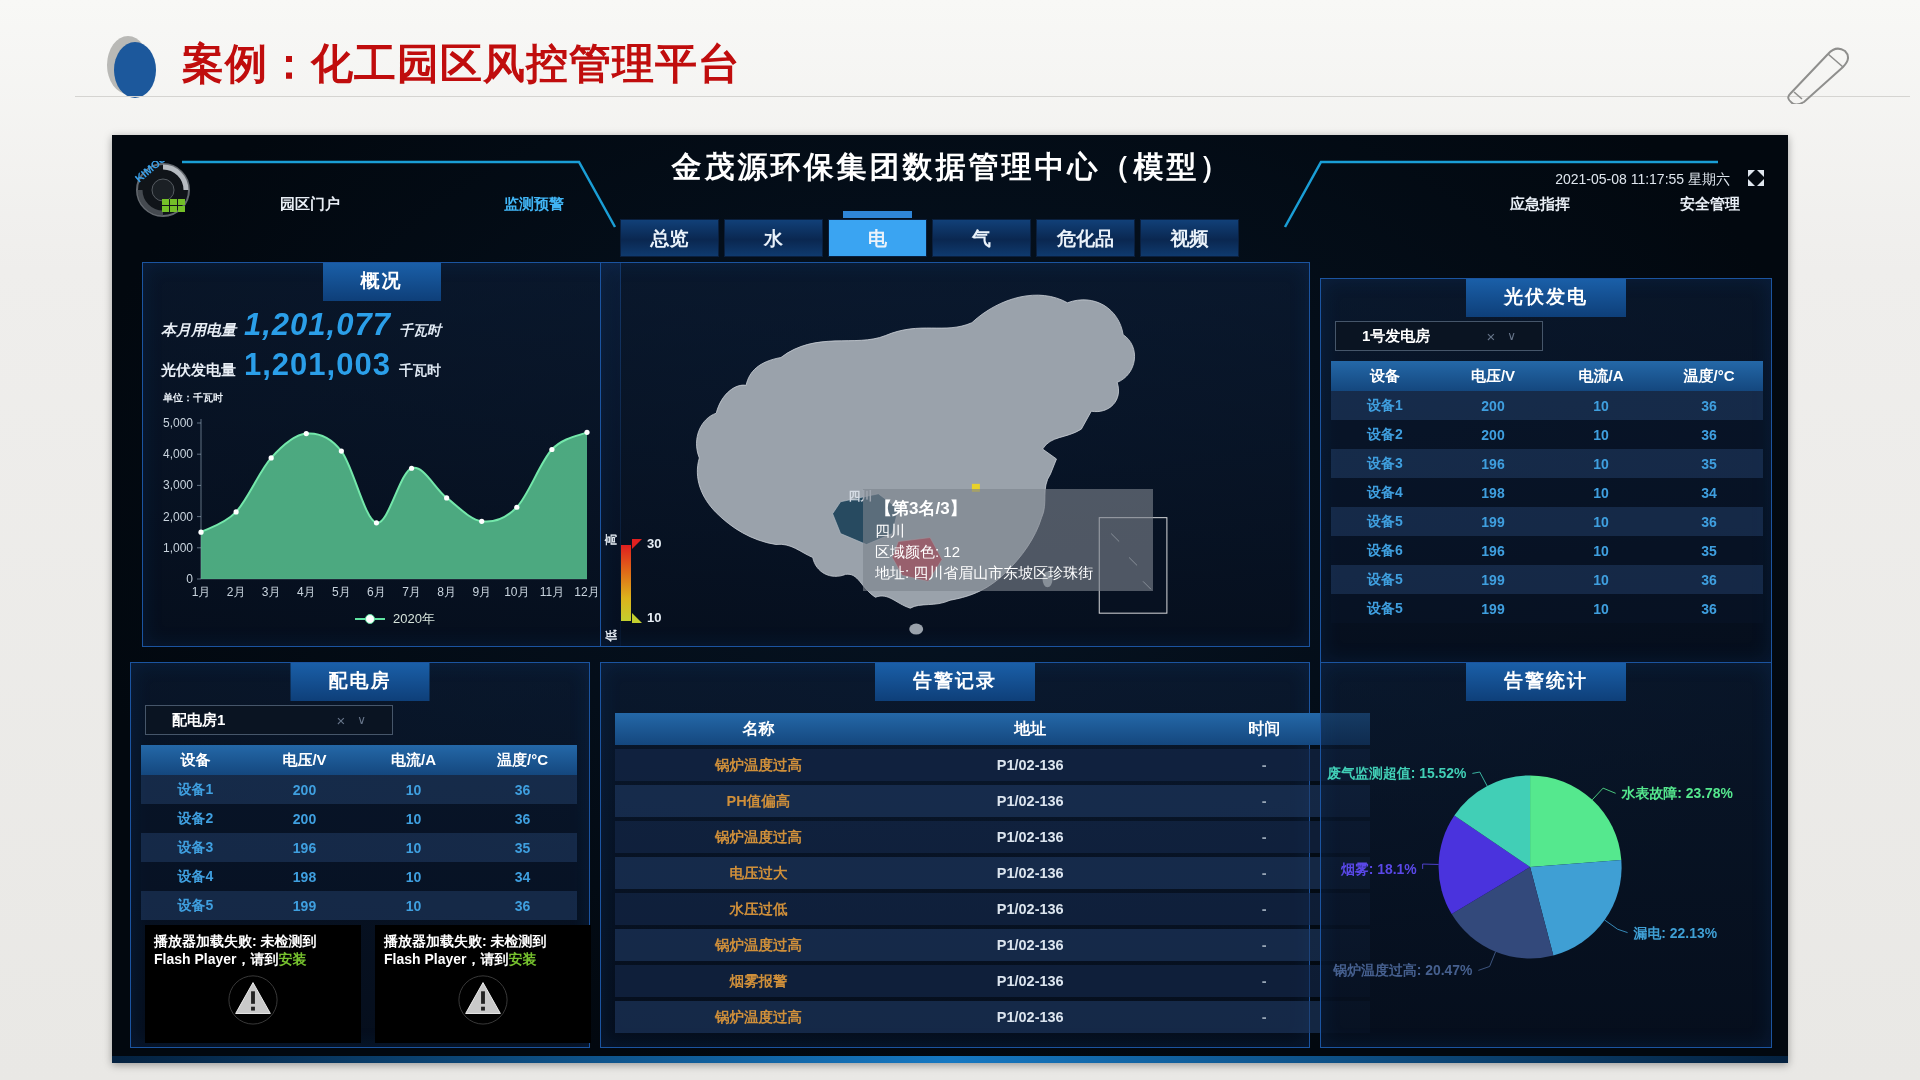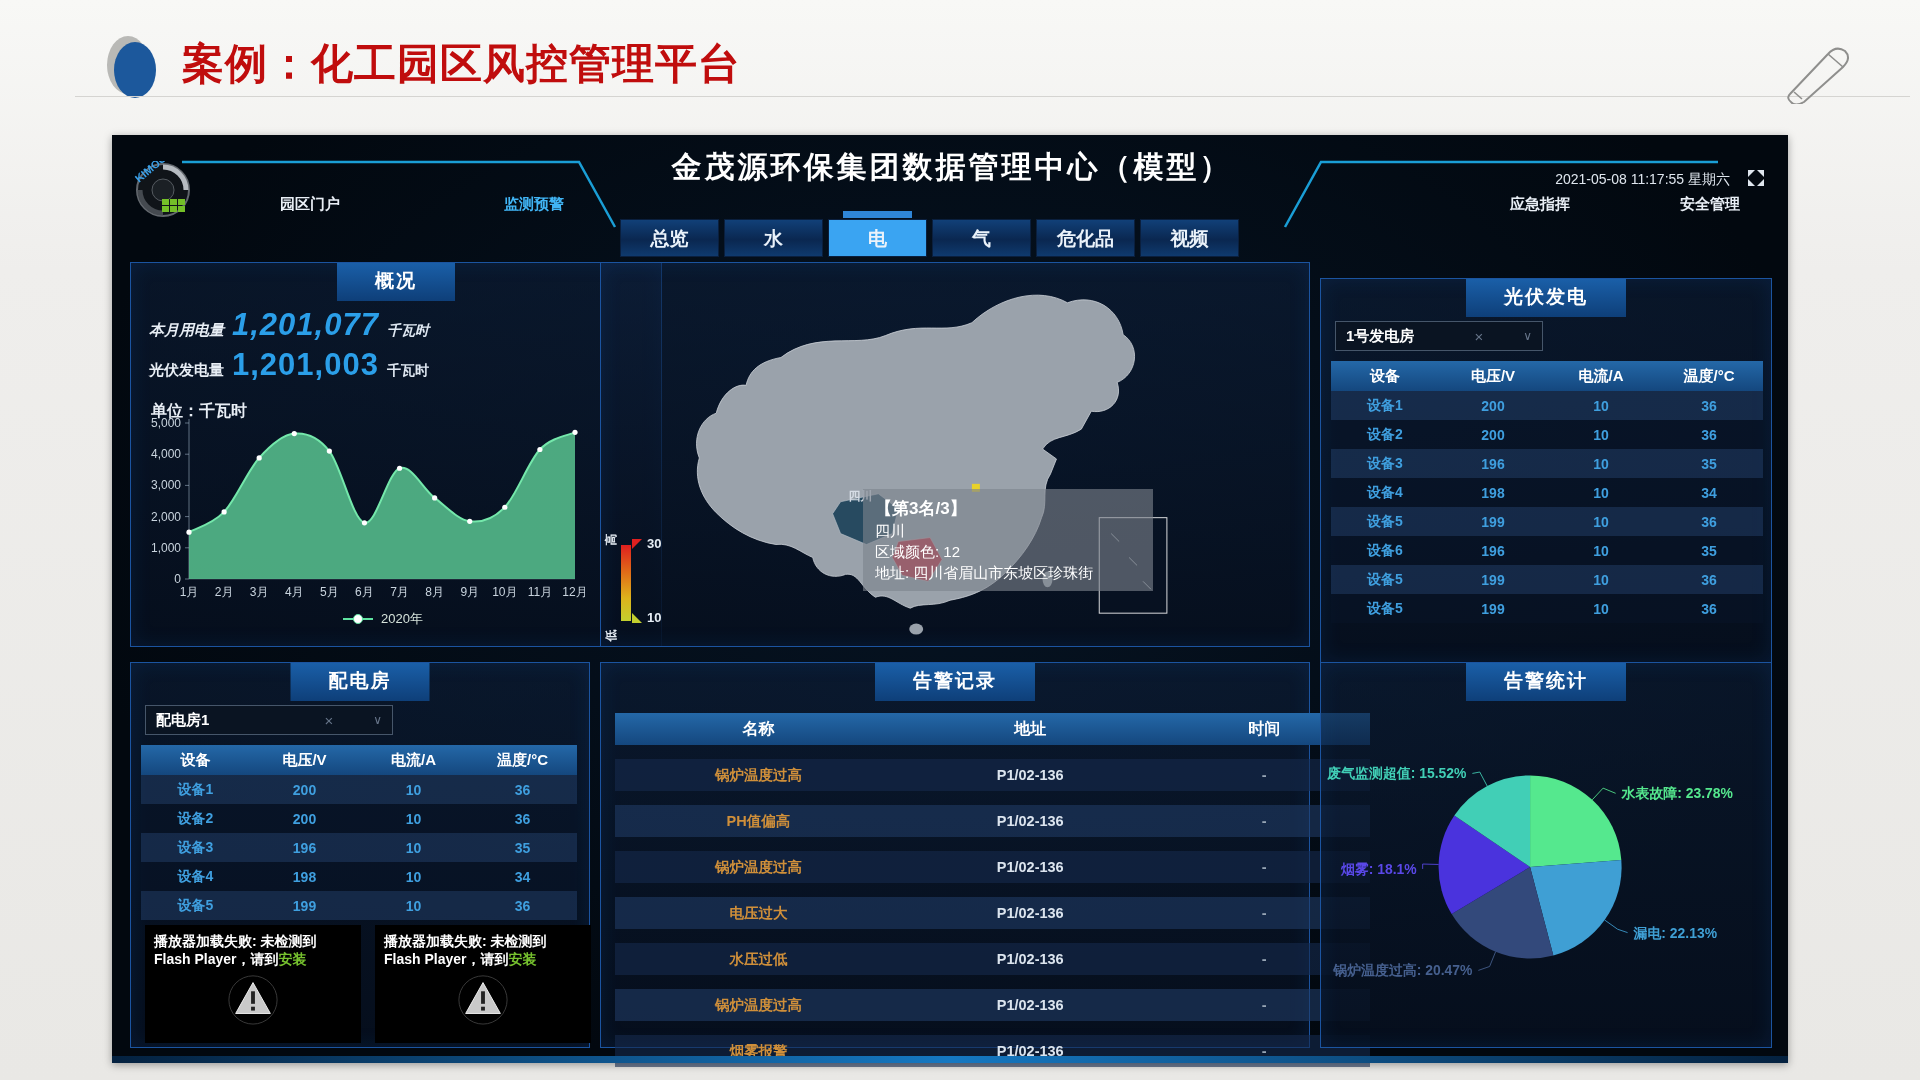--- a/index.html
+++ b/index.html
@@ -43,40 +43,40 @@
     border:1px solid #1b54a0; box-shadow:inset 0 0 20px rgba(20,90,180,.16); }
   .panel-tab { position:absolute; top:0; left:50%; transform:translateX(-50%);
     background:linear-gradient(180deg,#1a5fa8,#0e3f79); color:#fff; font-size:19px; font-weight:bold;
     padding:5px 38px 7px; letter-spacing:2px; white-space:nowrap; }
 
   
   .stat-row { position:absolute; left:18px; display:flex; align-items:baseline; }
   .stat-label { font-size:15px; font-weight:bold; color:#e8eef5; }
   .stat-value { font-size:31px; font-weight:bold; color:#2b9fe9; margin:0 8px; letter-spacing:1px; }
   .stat-unit { font-size:14px; font-weight:bold; color:#dfe8f2; }
-  .unit-label { position:absolute; left:20px; top:128px; font-size:16px; font-weight:bold; color:#e8eef5;margin-top:10px; }
+  .unit-label { position:absolute; left:20px; top:128px; font-size:10px; font-weight:bold; color:#e8eef5; }
 
   
   .dropdown { position:absolute; height:30px; background:#0a1422; border:1px solid #46566a;
-    display:flex; align-items:center; padding:0 10px; color:#fff; font-size:15px; font-weight:bold; cursor:pointer;gap:28px; }
+    display:flex; align-items:center; padding:0 26px; color:#fff; font-size:15px; font-weight:bold; cursor:pointer; }
   .dropdown .sp { flex:1; }
   .dropdown .clr { color:#67758a; margin-right:12px; font-size:15px; font-weight:normal; }
   .dropdown .chev { color:#67758a; font-size:12px; font-weight:normal; }
 
   
   .dtable { position:absolute; font-weight:bold; }
   .dt-head { display:grid; background:linear-gradient(180deg,#2468a8,#14477e); color:#fff;
     font-size:15px; height:30px; align-items:center; text-align:center; }
   .dt-row { display:grid; height:29px; align-items:center; text-align:center; color:#3f9fdf; font-size:14px; }
   .dt-row.odd { background:rgba(40,70,118,.45); }
   .dt-row.even { background:rgba(8,20,40,.5); }
   .cols4 .dt-head, .cols4 .dt-row { grid-template-columns:25% 25% 25% 25%; }
 
   .alarm-table .dt-head { grid-template-columns:38% 34% 28%; height:32px; font-size:16px; }
-  .alarm-table .dt-row { grid-template-columns:38% 34% 28%; height:32px; margin-top:14px; font-size:14.5px; }
+  .alarm-table .dt-row { grid-template-columns:38% 34% 28%; height:32px; margin-top:4px; font-size:14.5px; }
   .alarm-table .dt-row.odd { background:rgba(22,42,76,.6); }
   .alarm-table .dt-row.even { background:rgba(32,58,100,.6); }
   .alarm-table .dt-row span:nth-child(1){ color:#cf8f3a; }
   .alarm-table .dt-row span:nth-child(2){ color:#dbe4ee; }
   .alarm-table .dt-row span:nth-child(3){ color:#97a5b5; }
 
   
   .flash-box { position:absolute; width:216px; height:118px; background:#000;
     padding:7px 9px; color:#fff; font-size:14px; font-weight:bold; line-height:1.3; }
   .flash-box .green { color:#76c22e; cursor:pointer; }
@@ -150,21 +150,21 @@
 
     <div class="tab-bar">
         <div class="tab">总览</div>
         <div class="tab">水</div>
         <div class="tab active">电</div>
         <div class="tab">气</div>
         <div class="tab">危化品</div>
         <div class="tab">视频</div>
       </div>
 
-    <div class="panel" style="left:18px; top:127px; width:532px; height:385px;">
+    <div class="panel" style="left:30px; top:127px; width:479px; height:385px;">
       <div class="panel-tab">概况</div>
       <div class="stat-row" style="top:44px;font-style:italic;">
         <span class="stat-label">本月用电量</span>
         <span class="stat-value">1,201,077</span>
         <span class="stat-unit">千瓦时</span>
       </div>
       <div class="stat-row" style="top:84px;">
         <span class="stat-label">光伏发电量</span>
         <span class="stat-value">1,201,003</span>
         <span class="stat-unit">千瓦时</span>

